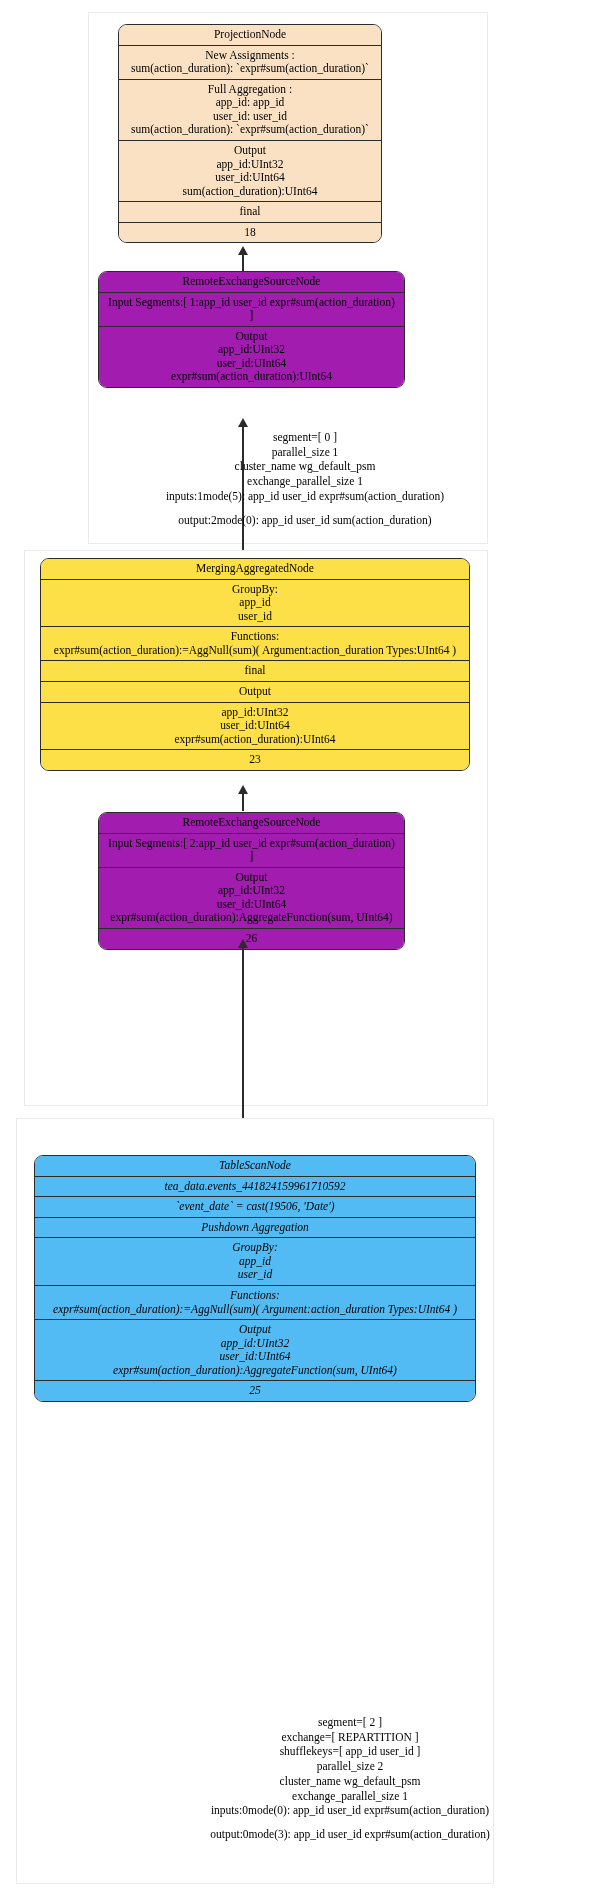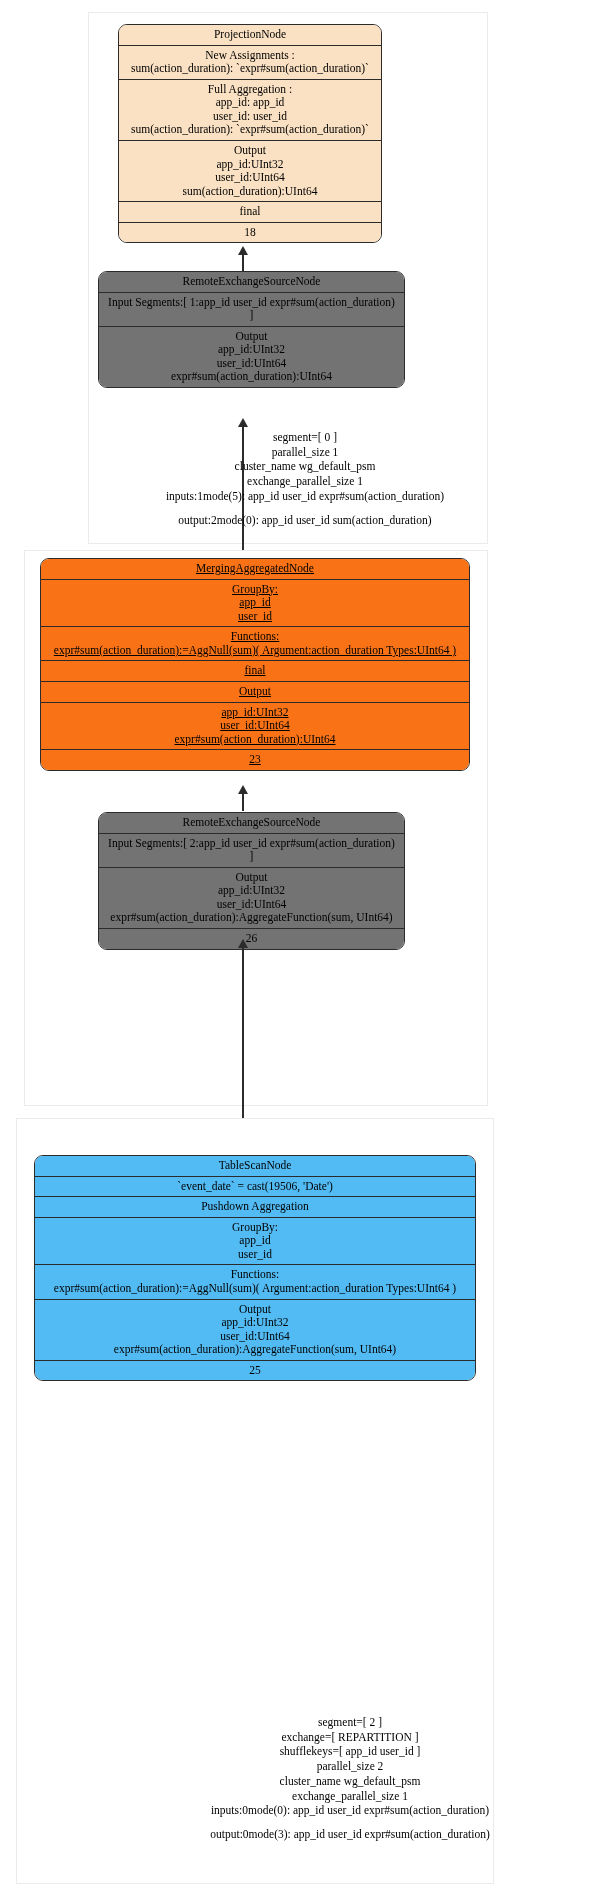--- a/index.html
+++ b/index.html
@@ -37,23 +37,23 @@
     padding:3px 1px;
     text-align:center;
     line-height:1.18;
     font-size:11.5px;
     box-sizing:border-box;
   }
   .node .row:last-child{border-bottom:none;}
   .node .row .ln{display:block;white-space:normal;word-break:break-word;}
 
   .c-proj  .row{background:#fae1c3;}
-  .c-res   .row{background:#737373;}
-  .c-merge .row{background:#f97316;text-decoration:underline;}
-  .c-scan  .row{background:#53bbf4;}
+  .c-res   .row{background:#a21caf;}
+  .c-merge .row{background:#fde047;}
+  .c-scan  .row{background:#53bbf4;font-style:italic;}
 
   
   .edge-line{
     position:absolute;
     width:1.6px;
     background:#2b2b2b;
   }
   .edge-head{
     position:absolute;
     width:0;height:0;
@@ -210,20 +210,23 @@
 
   <div class="cluster" style="left:16px; top:1118px; width:478px; height:766px;"></div>
 
   <div class="edge-line" style="left:242px; top:1118px; height:0px;"></div>
 
   <div class="node c-scan" style="left:34px; top:1155px; width:442px;">
     <div class="row">
       <span class="ln">TableScanNode</span>
     </div>
     <div class="row">
+      <span class="ln">tea_data.events_441824159961710592</span>
+    </div>
+    <div class="row">
       <span class="ln">`event_date` = cast(19506, 'Date')</span>
     </div>
     <div class="row">
       <span class="ln">Pushdown Aggregation</span>
     </div>
     <div class="row">
       <span class="ln">GroupBy:</span>
       <span class="ln">app_id</span>
       <span class="ln">user_id</span>
     </div>

